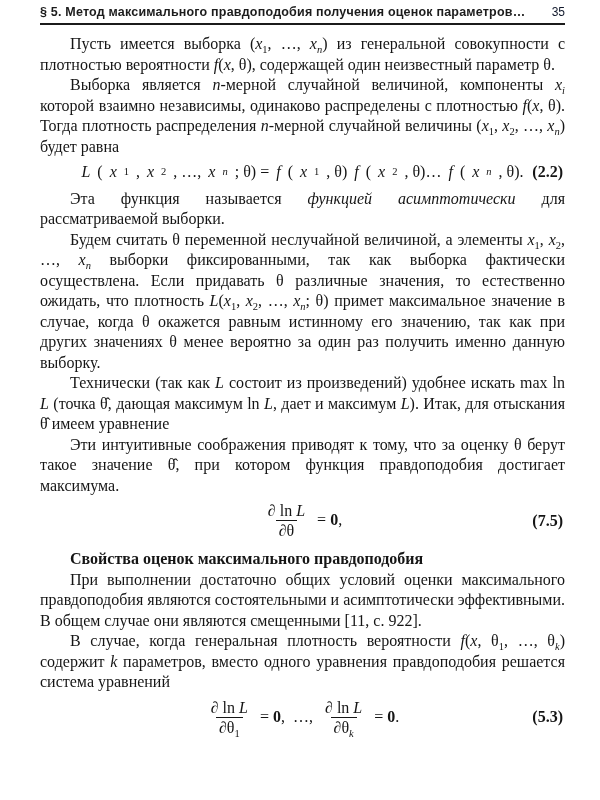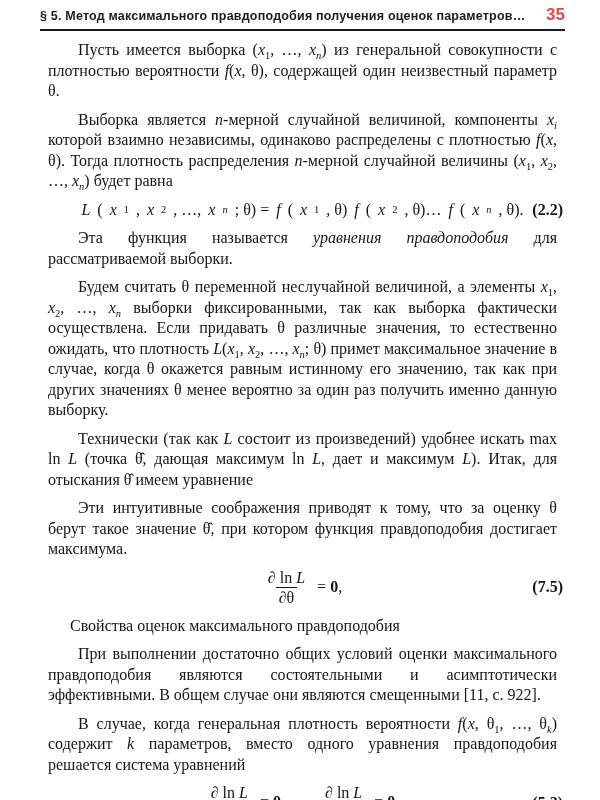--- a/index.html
+++ b/index.html
@@ -22,45 +22,45 @@
     justify-content: space-between;
     font-family: "Liberation Sans", "DejaVu Sans", sans-serif;
   }
   .section-title {
     font-size: 12.5px;
     font-weight: bold;
     color: #1c1c1c;
     letter-spacing: 0.2px;
   }
   .page-number {
-    font-size: 17px;
-    font-weight: bold;
-    color: #ef4444;
+    font-size: 12px;
+    font-weight: normal;
+    color: #0f172a;
   }
   .header-rule {
     border: 0;
     border-top: 2px solid #1b1b1b;
     margin: 4px 0 9px 0;
   }
   
   .content {
     font-size: 16px;
     line-height: 20.5px;
     text-align: justify;
   }
   .content p {
-    margin: 8px;
+    margin: 0;
     text-indent: 30px;
   }
   sub {
     font-size: 10.5px;
     line-height: 0;
   }
   .section-heading {
-    font-weight: normal;
+    font-weight: bold;
     text-indent: 30px;
     margin-top: 9px;
   }
   
   .equation {
     position: relative;
     display: flex;
     align-items: center;
     justify-content: center;
     margin: 5px 0 6px 0;
@@ -103,21 +103,21 @@
   <div class="content">
 
     <p>Пусть имеется выборка (<i>x</i><sub>1</sub>, …, <i>x</i><sub><i>n</i></sub>) из генеральной совокупности с плотностью вероятности <i>f</i>(<i>x</i>, θ), содержащей один неизвестный параметр θ.</p>
     <p>Выборка является <i>n</i>-мерной случайной величиной, компоненты <i>x</i><sub><i>i</i></sub> которой взаимно независимы, одинаково распределены с плотностью <i>f</i>(<i>x</i>, θ). Тогда плотность распределения <i>n</i>-мерной случайной величины (<i>x</i><sub>1</sub>, <i>x</i><sub>2</sub>, …, <i>x</i><sub><i>n</i></sub>) будет равна</p>
 
     <div class="equation">
       <span class="eq-body"><i>L</i>(<i>x</i><sub>1</sub>, <i>x</i><sub>2</sub>, …, <i>x</i><sub><i>n</i></sub>; θ) = <i>f</i>(<i>x</i><sub>1</sub>, θ)<i>f</i>(<i>x</i><sub>2</sub>, θ)…<i>f</i>(<i>x</i><sub><i>n</i></sub>, θ).</span>
       <span class="eq-number">(2.2)</span>
     </div>
 
-    <p>Эта функция называется <i>уравнения правдоподобия</i> для рассматриваемой выборки.</p>
+    <p>Эта функция называется <i>функцией асимптотически</i> для рассматриваемой выборки.</p>
     <p>Будем считать θ переменной неслучайной величиной, а элементы <i>x</i><sub>1</sub>, <i>x</i><sub>2</sub>, …, <i>x</i><sub><i>n</i></sub> выборки фиксированными, так как выборка фактически осуществлена. Если придавать θ различные значения, то естественно ожидать, что плотность <i>L</i>(<i>x</i><sub>1</sub>, <i>x</i><sub>2</sub>, …, <i>x</i><sub><i>n</i></sub>; θ) примет максимальное значение в случае, когда θ окажется равным истинному его значению, так как при других значениях θ менее вероятно за один раз получить именно данную выборку.</p>
     <p>Технически (так как <i>L</i> состоит из произведений) удобнее искать max ln <i>L</i> (точка θ̂, дающая максимум ln <i>L</i>, дает и максимум <i>L</i>). Итак, для отыскания θ̂ имеем уравнение</p>
     <p>Эти интуитивные соображения приводят к тому, что за оценку θ берут такое значение θ̂, при котором функция правдоподобия достигает максимума.</p>
 
     <div class="equation">
       <span class="eq-body">
         <span class="frac">
           <span class="num">∂ ln <i>L</i></span>
           <span class="den">∂θ</span>
         </span>

